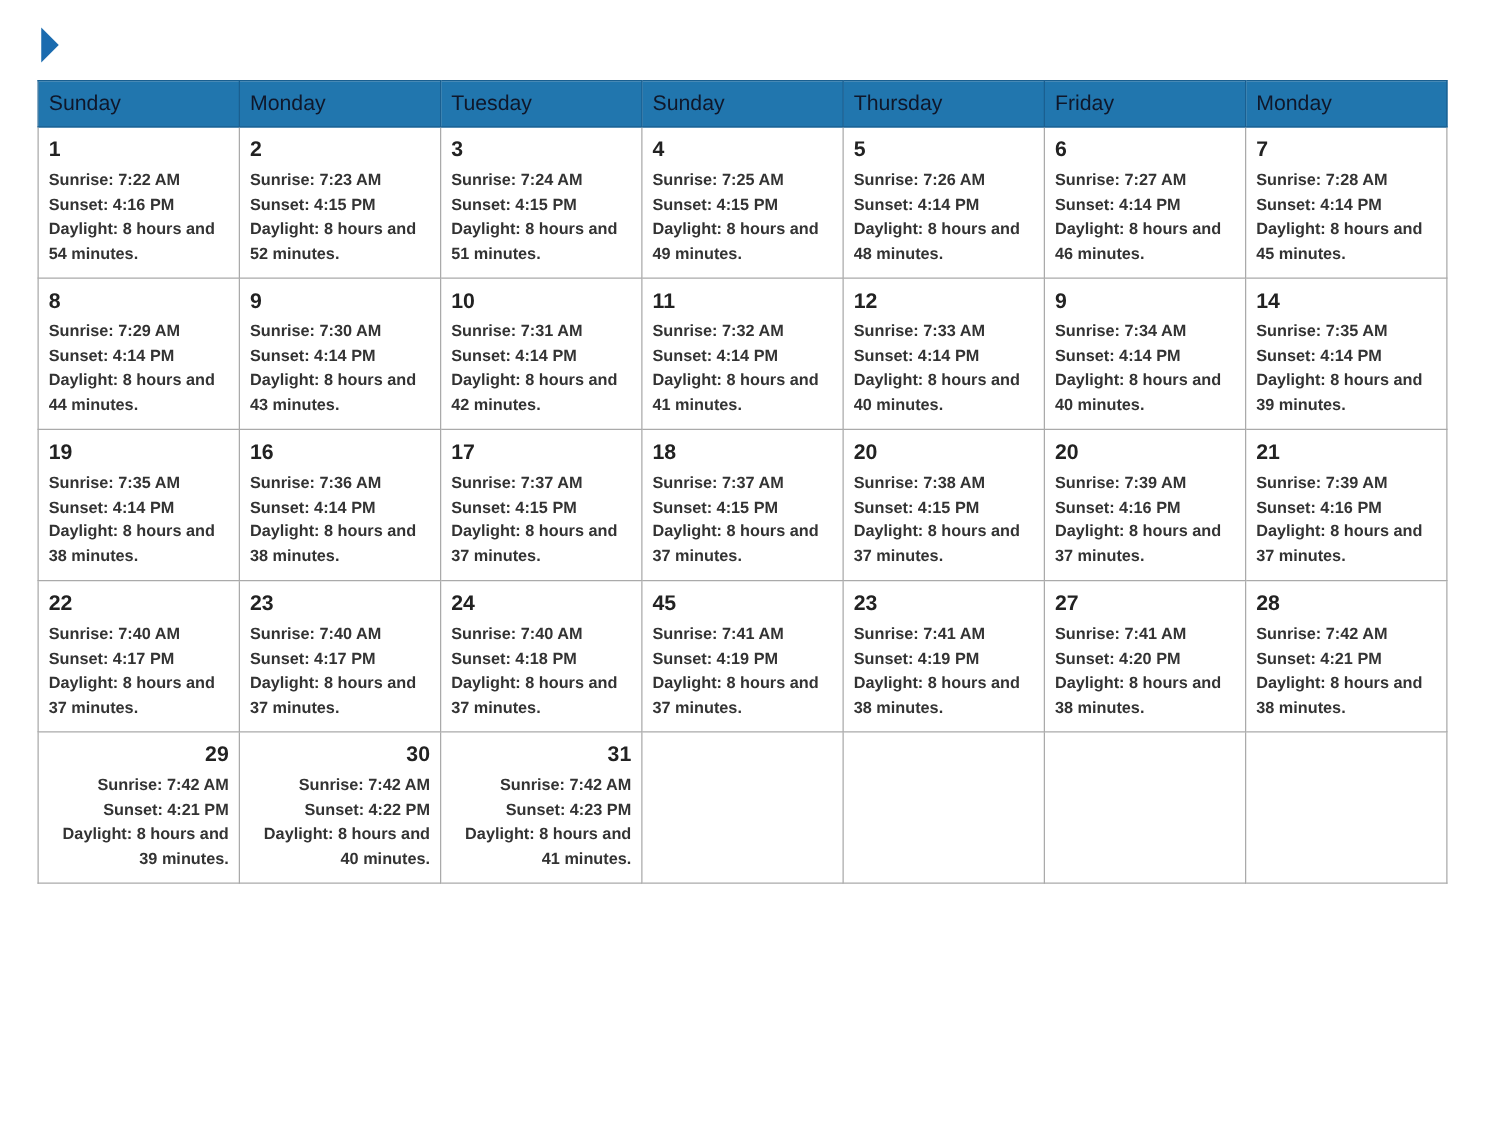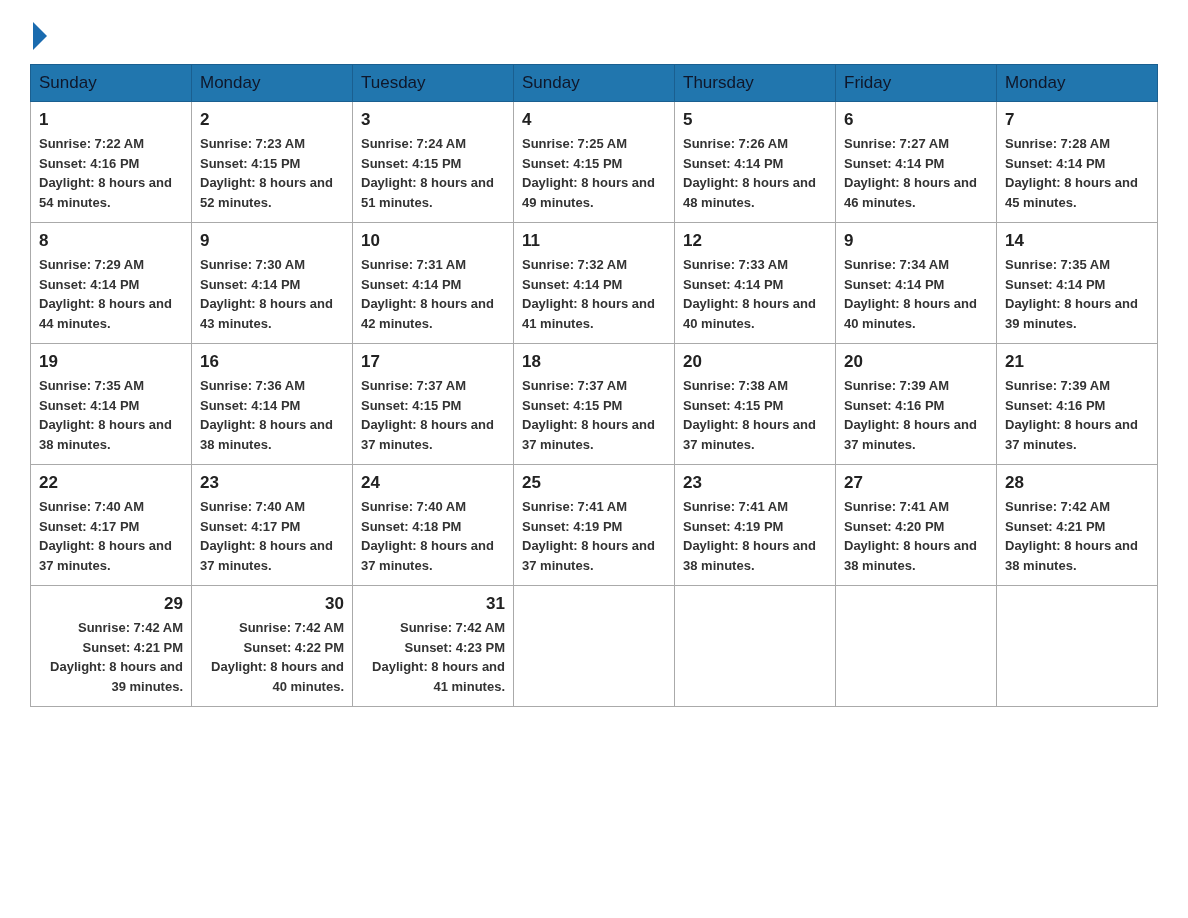--- a/index.html
+++ b/index.html
@@ -228,21 +228,21 @@
         </td>
         <td>
           <div class="day-number">23</div>
           <div class="day-info">Sunrise: 7:40 AM<br>Sunset: 4:17 PM<br>Daylight: 8 hours and 37 minutes.</div>
         </td>
         <td>
           <div class="day-number">24</div>
           <div class="day-info">Sunrise: 7:40 AM<br>Sunset: 4:18 PM<br>Daylight: 8 hours and 37 minutes.</div>
         </td>
         <td>
-          <div class="day-number">25</div>
+          <div class="day-number">45</div>
           <div class="day-info">Sunrise: 7:41 AM<br>Sunset: 4:19 PM<br>Daylight: 8 hours and 37 minutes.</div>
         </td>
         <td>
           <div class="day-number">23</div>
           <div class="day-info">Sunrise: 7:41 AM<br>Sunset: 4:19 PM<br>Daylight: 8 hours and 38 minutes.</div>
         </td>
         <td>
           <div class="day-number">27</div>
           <div class="day-info">Sunrise: 7:41 AM<br>Sunset: 4:20 PM<br>Daylight: 8 hours and 38 minutes.</div>
         </td>

